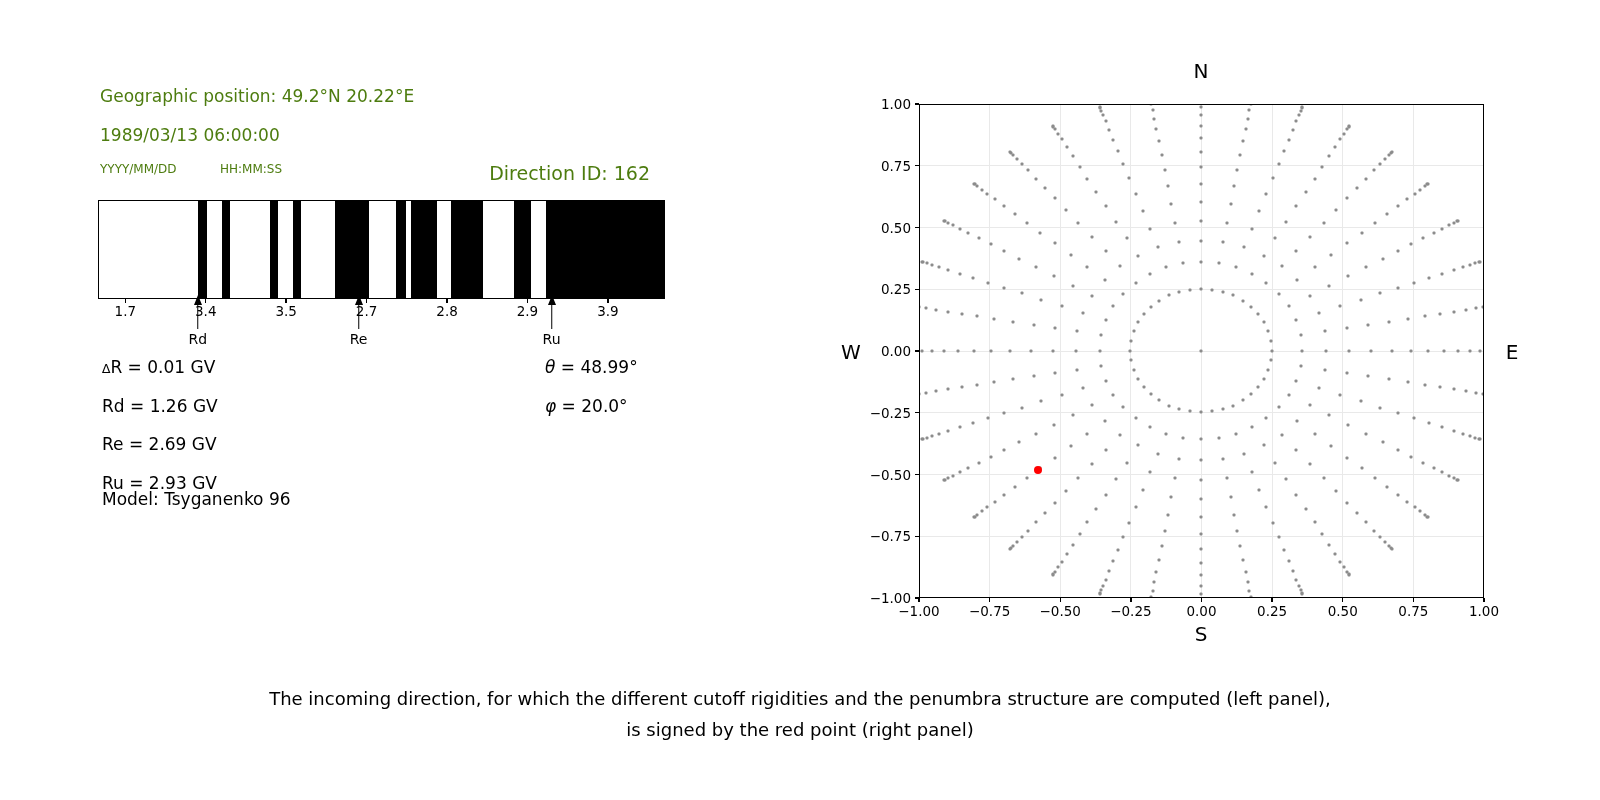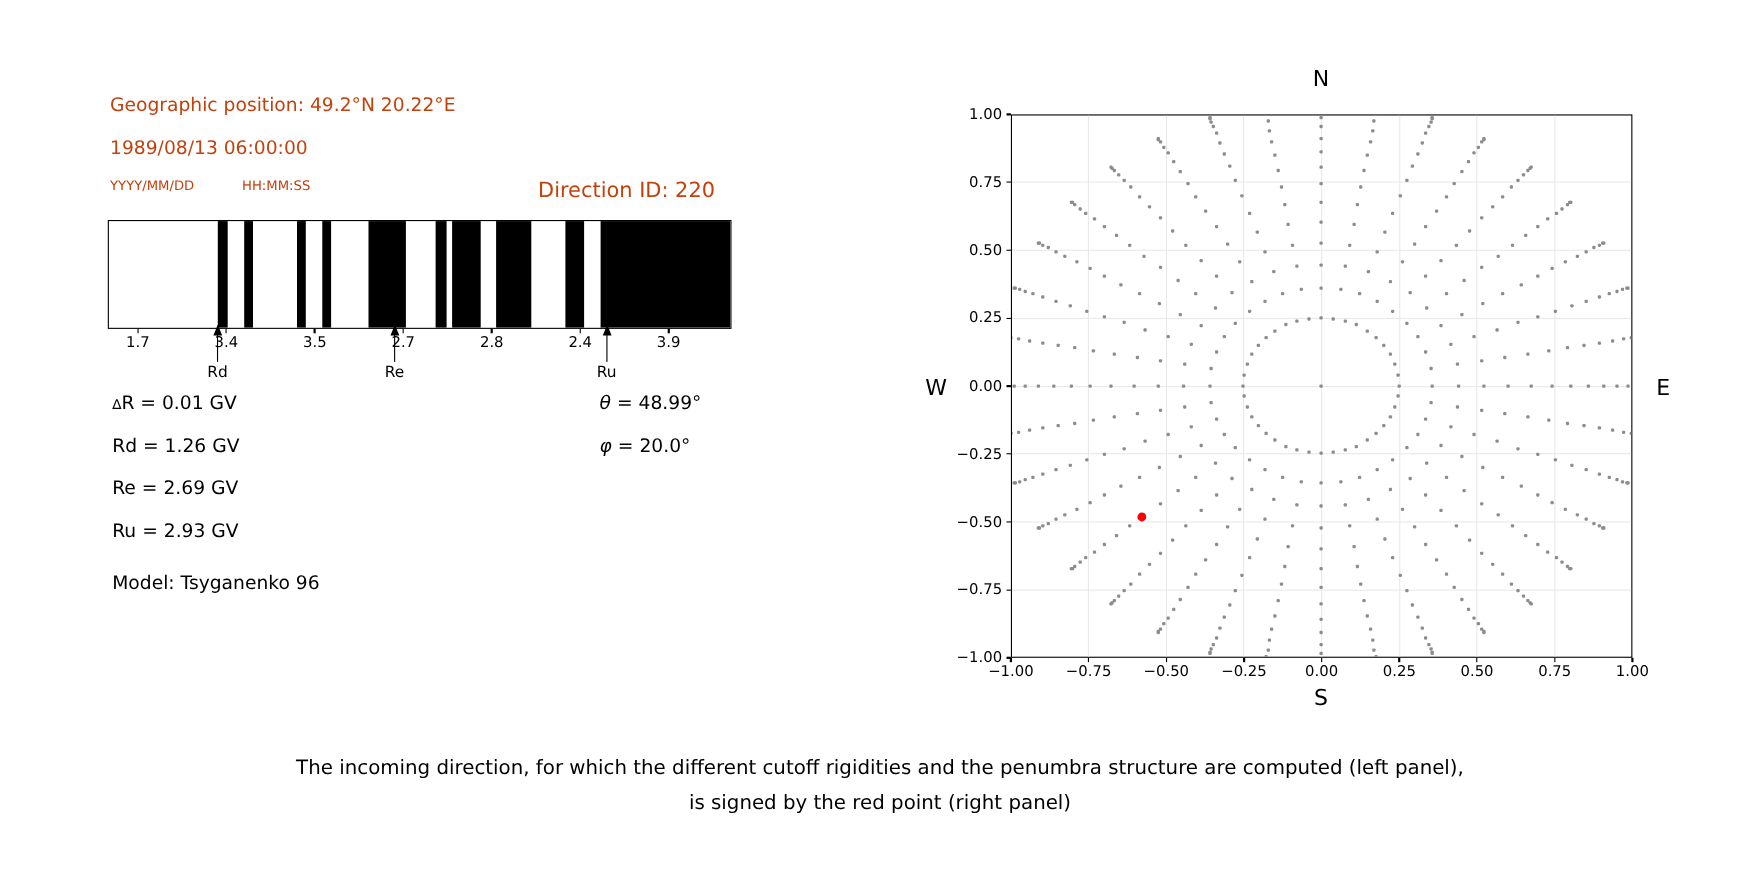--- a/index.html
+++ b/index.html
@@ -1,19 +1,19 @@
 <!DOCTYPE html>
 <html><head>
 <meta charset="utf-8">
 <style>
   html,body{margin:0;padding:0;background:#fff;}
   #page{position:relative;width:1600px;height:800px;background:#ffffff;overflow:hidden;
         font-family:"DejaVu Sans","Liberation Sans",sans-serif;color:#000;}
   .abs{position:absolute;}
-  .txt{position:absolute;white-space:nowrap;color:#c2410c;}
+  .txt{position:absolute;white-space:nowrap;color:#4d7c0f;}
   .center-text{position:absolute;left:0;right:0;text-align:center;white-space:nowrap;}
   
   #penumbra-box{position:absolute;left:98px;top:200px;width:567px;height:99px;
                 border:1.5px solid #000;background:#fff;box-sizing:border-box;overflow:hidden;}
   .band{position:absolute;top:0;bottom:0;background:#000;}
   .xtick{position:absolute;width:1.4px;height:4px;background:#000;}
   .xtick-label{position:absolute;font-size:13.5px;transform:translateX(-50%);}
   .arrow-head{position:absolute;width:0;height:0;border-left:4.5px solid transparent;
               border-right:4.5px solid transparent;border-bottom:10px solid #000;transform:translateX(-50%);}
   .arrow-stem{position:absolute;width:1.5px;background:#000;transform:translateX(-50%);}
@@ -34,24 +34,24 @@
   .red-dot{position:absolute;width:8px;height:8px;border-radius:50%;background:#ff0000;
            transform:translate(-50%,-50%);}
   .compass{position:absolute;font-size:20px;transform:translate(-50%,-50%);}
 </style>
 </head>
 <body>
 
 <div id="page">
 
   <div class="txt" style="left:100px;top:86px;font-size:17px;">Geographic position: 49.2°N 20.22°E</div>
-  <div class="txt" style="left:100px;top:125px;font-size:17px;">1989/08/13 06:00:00</div>
+  <div class="txt" style="left:100px;top:125px;font-size:17px;">1989/03/13 06:00:00</div>
   <div class="txt" style="left:100px;top:162px;font-size:12px;">YYYY/MM/DD</div>
   <div class="txt" style="left:220px;top:162px;font-size:12px;">HH:MM:SS</div>
-  <div class="txt" style="right:950px;top:162px;font-size:19px;">Direction ID: 220</div>
+  <div class="txt" style="right:950px;top:162px;font-size:19px;">Direction ID: 162</div>
 
   <div id="penumbra-box">
       <div class="band" style="left: 99.0319px; width: 8.84681px; background: rgb(0, 0, 0);"></div>
       <div class="band" style="left: 123.16px; width: 8.04255px; background: rgb(0, 0, 0);"></div>
       <div class="band" style="left: 170.611px; width: 8.84681px; background: rgb(0, 0, 0);"></div>
       <div class="band" style="left: 193.934px; width: 8.04255px; background: rgb(0, 0, 0);"></div>
       <div class="band" style="left: 235.755px; width: 33.7787px; background: rgb(0, 0, 0);"></div>
       <div class="band" style="left: 296.879px; width: 9.65106px; background: rgb(0, 0, 0);"></div>
       <div class="band" style="left: 312.16px; width: 25.7362px; background: rgb(0, 0, 0);"></div>
       <div class="band" style="left: 352.372px; width: 31.366px; background: rgb(0, 0, 0);"></div>
@@ -63,39 +63,39 @@
       <div class="xtick-label" style="left: 125.345px; top: 303px;">1.7</div>
       <div class="xtick" style="left: 205.07px; top: 299px;"></div>
       <div class="xtick-label" style="left: 205.77px; top: 303px;">3.4</div>
       <div class="xtick" style="left: 285.496px; top: 299px;"></div>
       <div class="xtick-label" style="left: 286.196px; top: 303px;">3.5</div>
       <div class="xtick" style="left: 365.921px; top: 299px;"></div>
       <div class="xtick-label" style="left: 366.621px; top: 303px;">2.7</div>
       <div class="xtick" style="left: 446.347px; top: 299px;"></div>
       <div class="xtick-label" style="left: 447.047px; top: 303px;">2.8</div>
       <div class="xtick" style="left: 526.772px; top: 299px;"></div>
-      <div class="xtick-label" style="left: 527.472px; top: 303px;">2.4</div>
+      <div class="xtick-label" style="left: 527.472px; top: 303px;">2.9</div>
       <div class="xtick" style="left: 607.198px; top: 299px;"></div>
       <div class="xtick-label" style="left: 607.898px; top: 303px;">3.9</div>
       <div class="arrow-head" style="left: 197.728px; top: 295px;"></div>
       <div class="arrow-stem" style="left: 197.728px; top: 304px; height: 25px;"></div>
       <div class="marker-label" style="left: 197.728px; top: 331px;">Rd</div>
       <div class="arrow-head" style="left: 358.579px; top: 295px;"></div>
       <div class="arrow-stem" style="left: 358.579px; top: 304px; height: 25px;"></div>
       <div class="marker-label" style="left: 358.579px; top: 331px;">Re</div>
       <div class="arrow-head" style="left: 551.6px; top: 295px;"></div>
       <div class="arrow-stem" style="left: 551.6px; top: 304px; height: 25px;"></div>
       <div class="marker-label" style="left: 551.6px; top: 331px;">Ru</div>
     </div>
 
   <div class="info-line" style="left:102px;top:357px;"><span class="sym-small">∆</span><span>R = 0.01 GV</span></div>
   <div class="info-line" style="left:102px;top:396px;">Rd = 1.26 GV</div>
   <div class="info-line" style="left:102px;top:434px;">Re = 2.69 GV</div>
   <div class="info-line" style="left:102px;top:473px;">Ru = 2.93 GV</div>
-  <div class="info-line" style="left:102px;top:520px;">Model: Tsyganenko 96</div>
+  <div class="info-line" style="left:102px;top:489px;">Model: Tsyganenko 96</div>
   <div class="info-line" style="left:545px;top:357px;"><span class="greek">θ</span><span> = 48.99°</span></div>
   <div class="info-line" style="left:545px;top:396px;"><span class="greek">φ</span><span> = 20.0°</span></div>
 
   <div id="sky-box">
       <div class="gridline-v" style="left: -1.5px; background: rgb(233, 233, 233);"></div>
       <div class="gridline-v" style="left: 69.125px; background: rgb(233, 233, 233);"></div>
       <div class="gridline-v" style="left: 139.75px; background: rgb(233, 233, 233);"></div>
       <div class="gridline-v" style="left: 210.375px; background: rgb(233, 233, 233);"></div>
       <div class="gridline-v" style="left: 281px; background: rgb(233, 233, 233);"></div>
       <div class="gridline-v" style="left: 351.625px; background: rgb(233, 233, 233);"></div>

